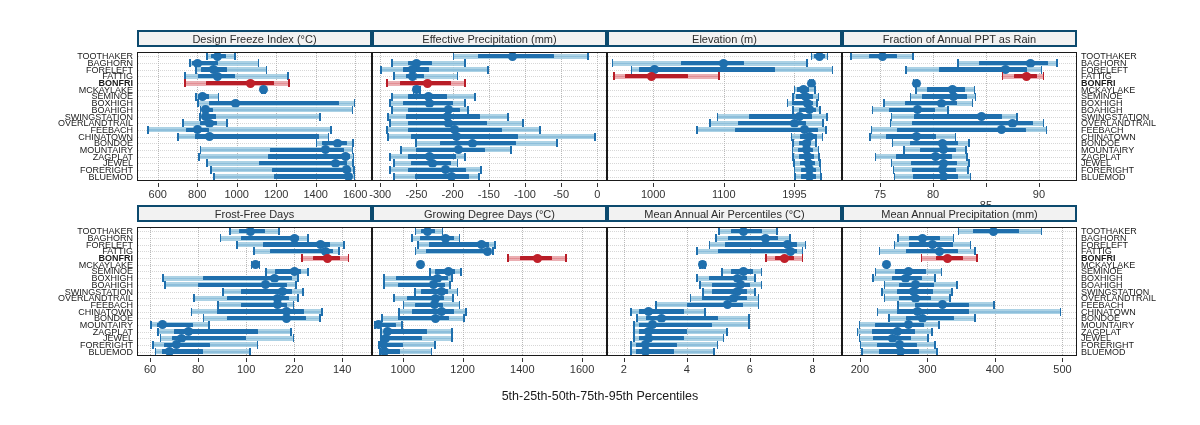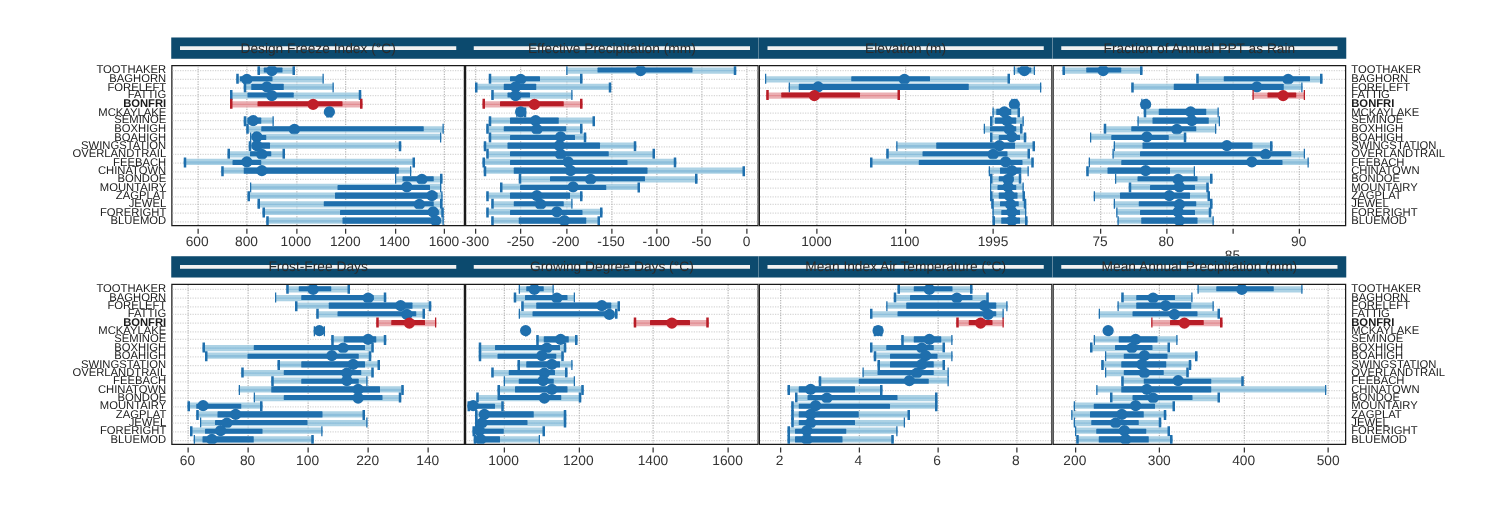--- a/index.html
+++ b/index.html
@@ -14,21 +14,21 @@
     position:absolute;left:0;top:3px;width:1200px;text-align:center;
     font-size:13px;font-weight:bold;letter-spacing:.1px;
   }
   .axis-caption{
     position:absolute;left:0;top:389px;width:1200px;text-align:center;
     font-size:12.5px;
   }
 
   
   .strip{
-    position:absolute;background:#f2f2f2;border:7px solid #0c4a6e;
+    position:absolute;background:#f2f2f2;border:2px solid #0c4a6e;
     box-sizing:border-box;display:flex;align-items:center;justify-content:center;
     font-size:11px;color:#2b2b2b;
   }
   
   .panel{
     position:absolute;background:#ffffff;border:1px solid #1a1a1a;
     box-sizing:border-box;overflow:hidden;
   }
   .vgrid{position:absolute;top:0;bottom:0;width:0;border-left:1px dotted #b9b9b9;}
   .hgrid{position:absolute;left:0;right:0;height:0;border-top:1px dotted #d7d7d7;}
@@ -1205,21 +1205,21 @@
       </div>
       <div class="tick" style="left: 402.872px; top: 358px;"></div>
       <div class="ticklab" style="left: 402.872px; top: 363px;">1000</div>
       <div class="tick" style="left: 462.615px; top: 358px;"></div>
       <div class="ticklab" style="left: 462.615px; top: 363px;">1200</div>
       <div class="tick" style="left: 522.359px; top: 358px;"></div>
       <div class="ticklab" style="left: 522.359px; top: 363px;">1400</div>
       <div class="tick" style="left: 582.103px; top: 358px;"></div>
       <div class="ticklab" style="left: 582.103px; top: 363px;">1600</div>
       <div class="strip" style="left: 607px; top: 205px; width: 235px; height: 17px;">
-        <span>Mean Index Air Temperature (°C)</span>
+        <span>Mean Annual Air Percentiles (°C)</span>
       </div>
       <div class="panel" style="left: 607px; top: 227px; width: 235px; height: 129px;">
         <div class="hgrid" style="top: 3.34211px;"></div>
         <div class="hgrid" style="top: 10.0263px;"></div>
         <div class="hgrid" style="top: 16.7105px;"></div>
         <div class="hgrid" style="top: 23.3947px;"></div>
         <div class="hgrid" style="top: 30.0789px;"></div>
         <div class="hgrid" style="top: 36.7632px;"></div>
         <div class="hgrid" style="top: 43.4474px;"></div>
         <div class="hgrid" style="top: 50.1316px;"></div>
@@ -1658,14 +1658,15 @@
       <div class="sitelab left" style="left: 133px; top: 331.605px;">ZAGPLAT</div>
       <div class="sitelab right" style="left: 1081px; top: 331.605px;">ZAGPLAT</div>
       <div class="sitelab left" style="left: 133px; top: 338.289px;">JEWEL</div>
       <div class="sitelab right" style="left: 1081px; top: 338.289px;">JEWEL</div>
       <div class="sitelab left" style="left: 133px; top: 344.974px;">FORERIGHT</div>
       <div class="sitelab right" style="left: 1081px; top: 344.974px;">FORERIGHT</div>
       <div class="sitelab left" style="left: 133px; top: 351.658px;">BLUEMOD</div>
       <div class="sitelab right" style="left: 1081px; top: 351.658px;">BLUEMOD</div>
     </div>
 
+  <div class="axis-caption">5th-25th-50th-75th-95th Percentiles</div>
 
 </div>
 
 </body></html>

